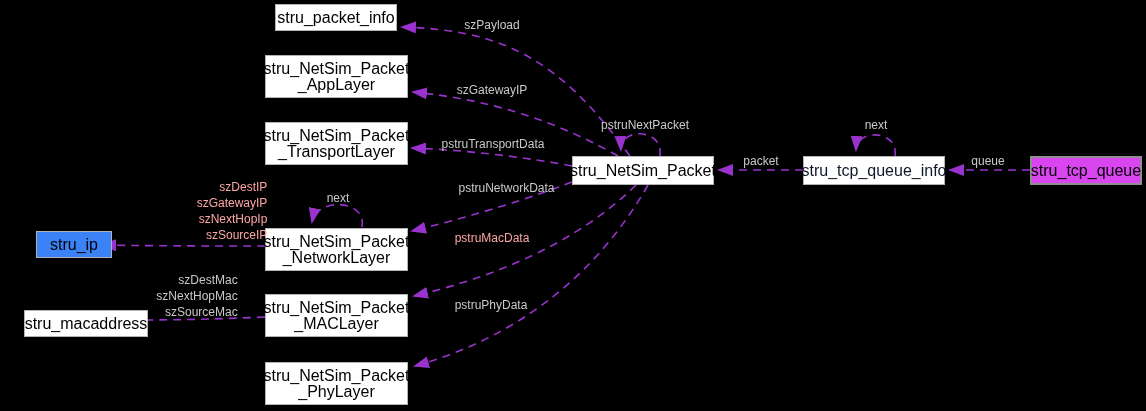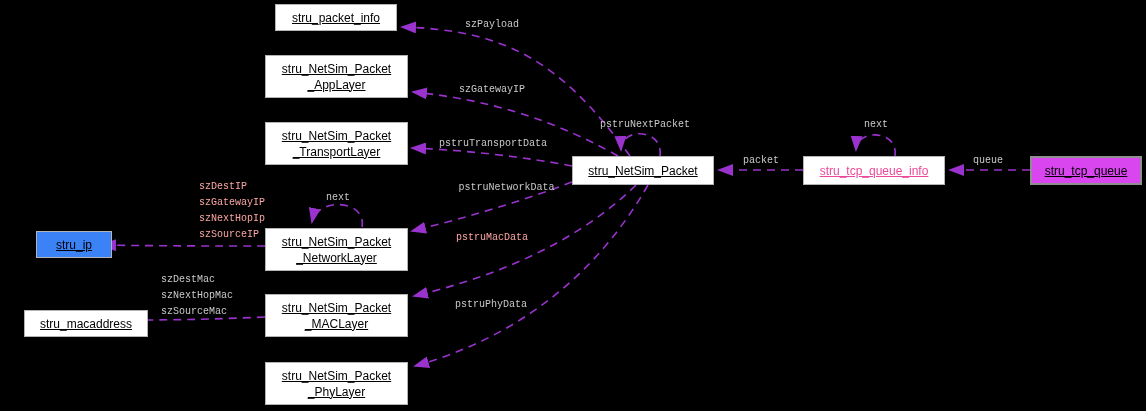--- a/index.html
+++ b/index.html
@@ -11,41 +11,39 @@
     font-family:"Liberation Sans", sans-serif;
   }
   #edges{position:absolute;left:0;top:0;width:1146px;height:411px;}
   .node{
     position:absolute;
     display:flex;align-items:center;justify-content:center;
     background:#fff;
     border:1px solid #b4b4b4;
     box-sizing:border-box;
     color:#000;
-    font-size:12px;
+    font-size:16px;
     line-height:16px;
     text-align:center;
     white-space:pre-line;
     cursor:pointer;
-    text-decoration:underline;
   }
   .node.main{
     background:#bebebe;
     border:2px solid #8f8f8f;
   }
   .edge-label{
     position:absolute;
     transform:translate(-50%,-50%);
     color:#c9c9c9;
-    font-size:10px;
+    font-size:12px;
     line-height:16px;
-    text-align:left;
+    text-align:right;
     white-space:pre-line;
     pointer-events:none;
-    font-family:Liberation Mono, monospace;
   }
 </style>
 </head>
 <body>
 
 <div id="canvas" style="background: rgb(0, 0, 0);">
   <svg id="edges" xmlns="http://www.w3.org/2000/svg">
     <defs>
       <marker id="arrowhead" markerUnits="userSpaceOnUse" markerWidth="17" markerHeight="12" refX="14" refY="6" orient="auto">
         <polygon points="0,0 16,6 0,12" fill="#9a32cd"></polygon>
@@ -75,21 +73,21 @@
 _TransportLayer</div>
       <div class="node" style="left: 265px; top: 228px; width: 143px; height: 43px; background: rgb(255, 255, 255); border-color: rgb(180, 180, 180); color: rgb(0, 0, 0);">stru_NetSim_Packet
 _NetworkLayer</div>
       <div class="node" style="left: 265px; top: 294px; width: 143px; height: 43px; background: rgb(255, 255, 255); border-color: rgb(180, 180, 180); color: rgb(0, 0, 0);">stru_NetSim_Packet
 _MACLayer</div>
       <div class="node" style="left: 265px; top: 362px; width: 143px; height: 43px; background: rgb(255, 255, 255); border-color: rgb(180, 180, 180); color: rgb(0, 0, 0);">stru_NetSim_Packet
 _PhyLayer</div>
       <div class="node" style="left: 36px; top: 231px; width: 76px; height: 27px; background: #3b82f6; border-color: rgb(180, 180, 180); color: rgb(0, 0, 0);">stru_ip</div>
       <div class="node" style="left: 4px; top: 310px; width: 124px; height: 27px; background: rgb(255, 255, 255); border-color: rgb(180, 180, 180); color: rgb(0, 0, 0); margin-left: 20px;">stru_macaddress</div>
       <div class="node" style="left: 572px; top: 156px; width: 142px; height: 29px; background: rgb(255, 255, 255); border-color: rgb(180, 180, 180); color: rgb(0, 0, 0);">stru_NetSim_Packet</div>
-      <div class="node" style="left: 803px; top: 156px; width: 142px; height: 29px; background: rgb(255, 255, 255); border-color: rgb(180, 180, 180); color: #ec4899;">stru_tcp_queue_info</div>
+      <div class="node" style="left: 803px; top: 156px; width: 142px; height: 29px; background: rgb(255, 255, 255); border-color: rgb(180, 180, 180); color: #0f172a;">stru_tcp_queue_info</div>
       <div class="node main" style="left: 1030px; top: 156px; width: 112px; height: 29px; background: #d946ef; border-color: rgb(143, 143, 143); color: rgb(0, 0, 0);">stru_tcp_queue</div>
     </div>
   <div id="labels">
       <div class="edge-label" style="left: 492px; top: 25px; color: rgb(201, 201, 201);">szPayload</div>
       <div class="edge-label" style="left: 492px; top: 90px; color: rgb(201, 201, 201);">szGatewayIP</div>
       <div class="edge-label" style="left: 493px; top: 144px; color: rgb(201, 201, 201);">pstruTransportData</div>
       <div class="edge-label" style="left: 491px; top: 188px; color: rgb(201, 201, 201); padding-left: 31px;">pstruNetworkData</div>
       <div class="edge-label" style="left: 492px; top: 238px; color: #fca5a5;">pstruMacData</div>
       <div class="edge-label" style="left: 491px; top: 305px; color: rgb(201, 201, 201);">pstruPhyData</div>
       <div class="edge-label" style="left: 197px; top: 211px; color: #fca5a5; margin-left: 35px;">szDestIP

